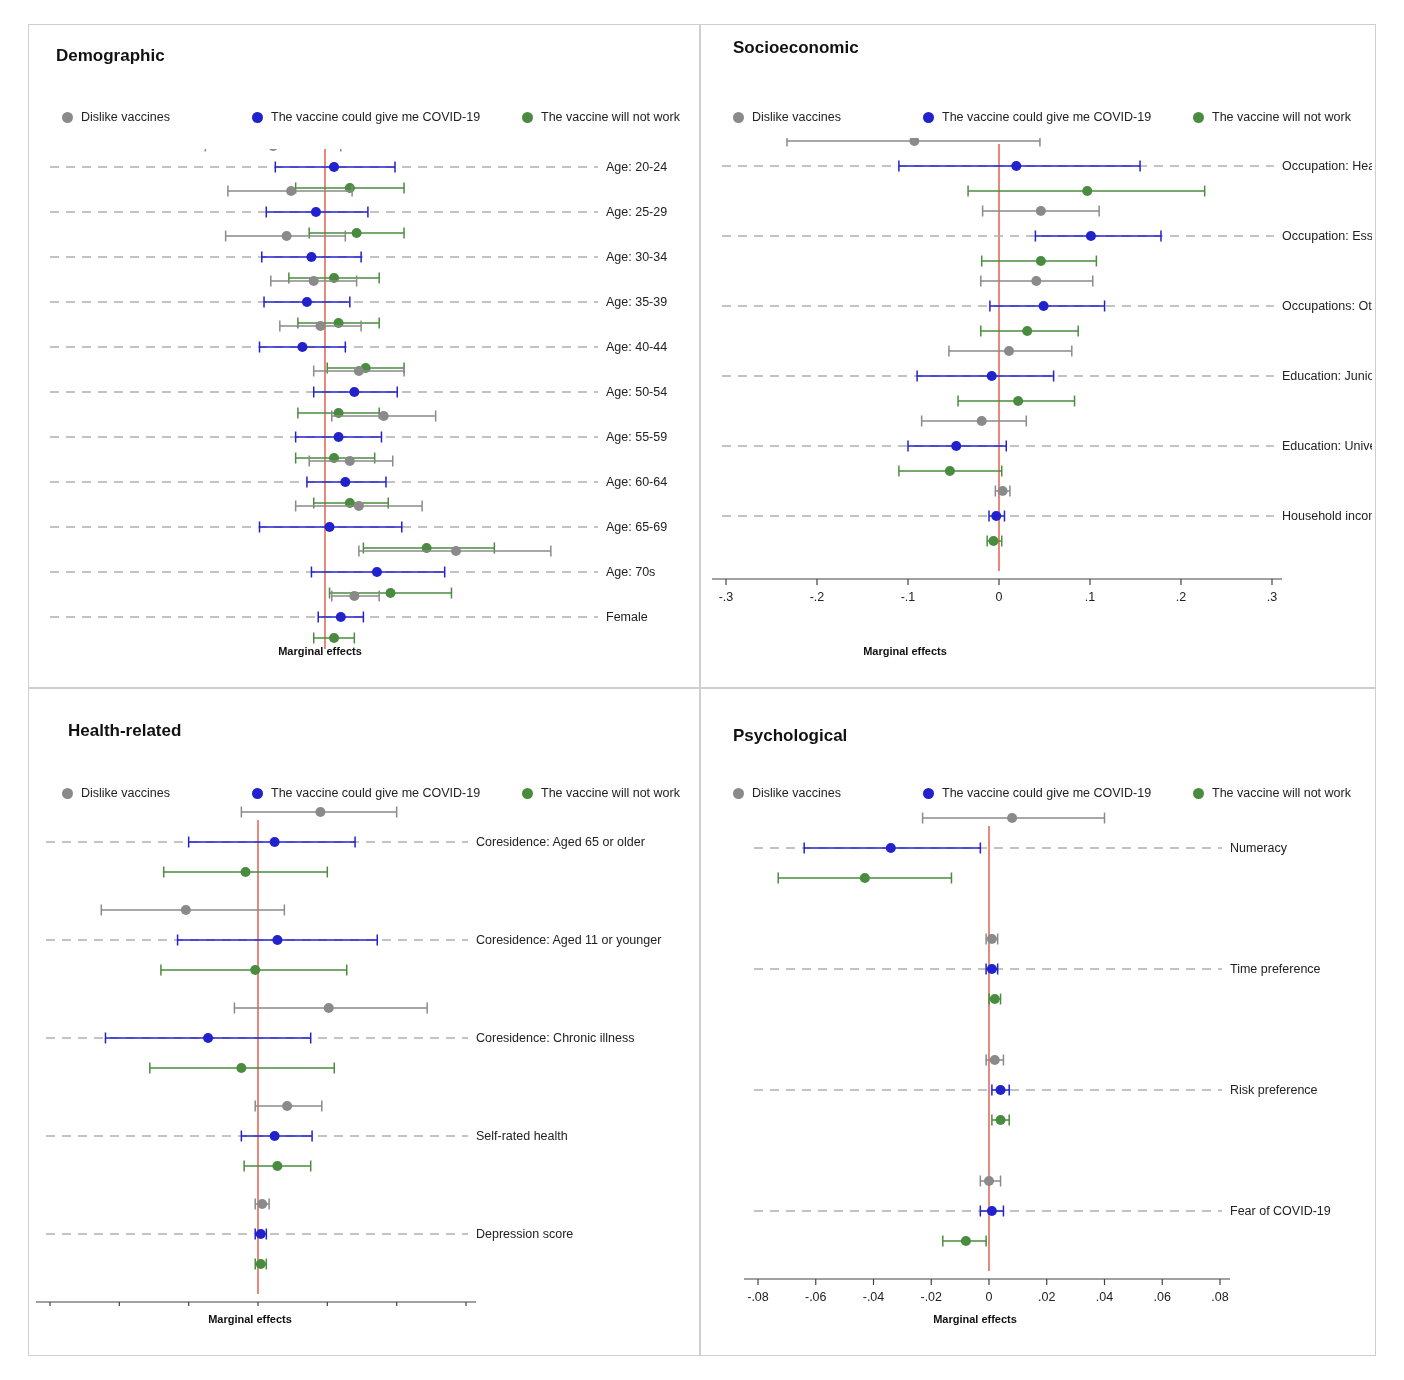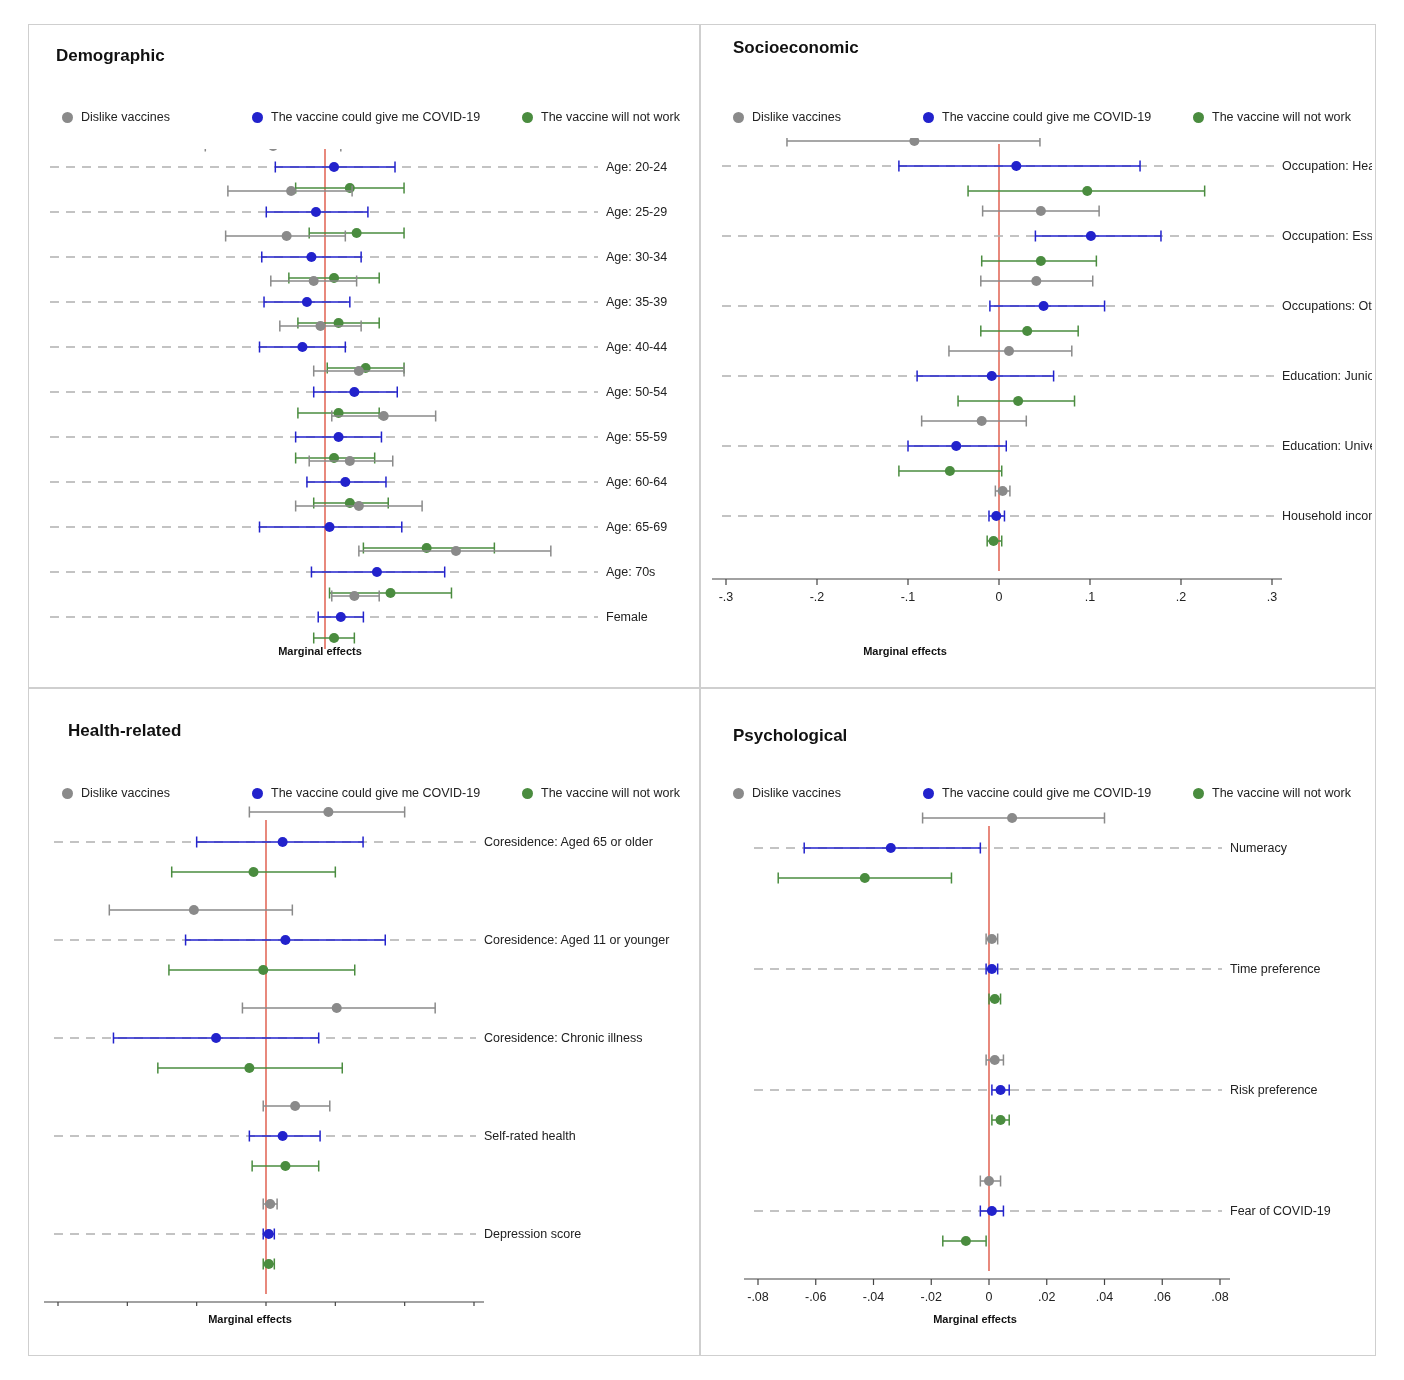--- a/index.html
+++ b/index.html
@@ -524,21 +524,21 @@
         <line x1="287" x2="287" y1="441" y2="447" stroke="#444" stroke-width="1.2"></line>
         <text x="287" y="463" text-anchor="middle" class="tick-label">0</text>
         <line x1="378.00000000000006" x2="378.00000000000006" y1="441" y2="447" stroke="#444" stroke-width="1.2"></line>
         <text x="378.00000000000006" y="463" text-anchor="middle" class="tick-label">.1</text>
         <line x1="469" x2="469" y1="441" y2="447" stroke="#444" stroke-width="1.2"></line>
         <text x="469" y="463" text-anchor="middle" class="tick-label">.2</text>
         <line x1="560" x2="560" y1="441" y2="447" stroke="#444" stroke-width="1.2"></line>
         <text x="560" y="463" text-anchor="middle" class="tick-label">.3</text>
       </svg>
     </div>
-  <div class="plot" id="plot-2" style="left:44px; top:806px; width:656px; height:500px;">
+  <div class="plot" id="plot-2" style="left:36px; top:806px; width:656px; height:500px;">
       <svg width="656" height="500">
         <line x1="222" x2="222" y1="14" y2="488" stroke="#e36b5c" stroke-width="1.6"></line>
         <line x1="10" x2="432" y1="36" y2="36" stroke="#b0b0b0" stroke-width="1.4" stroke-dasharray="9,7"></line>
         <text x="440" y="40" class="row-label">Coresidence: Aged 65 or older</text>
         <g>
           <line x1="205.35999999999999" x2="360.6666666666667" y1="6" y2="6" stroke="#8a8a8a" stroke-width="1.5"></line>
           <line x1="205.35999999999999" x2="205.35999999999999" y1="0.5" y2="11.5" stroke="#8a8a8a" stroke-width="1.5"></line>
           <line x1="360.6666666666667" x2="360.6666666666667" y1="0.5" y2="11.5" stroke="#8a8a8a" stroke-width="1.5"></line>
           <circle cx="284.40000000000003" cy="6" r="5" fill="#8a8a8a"></circle>
         </g>

